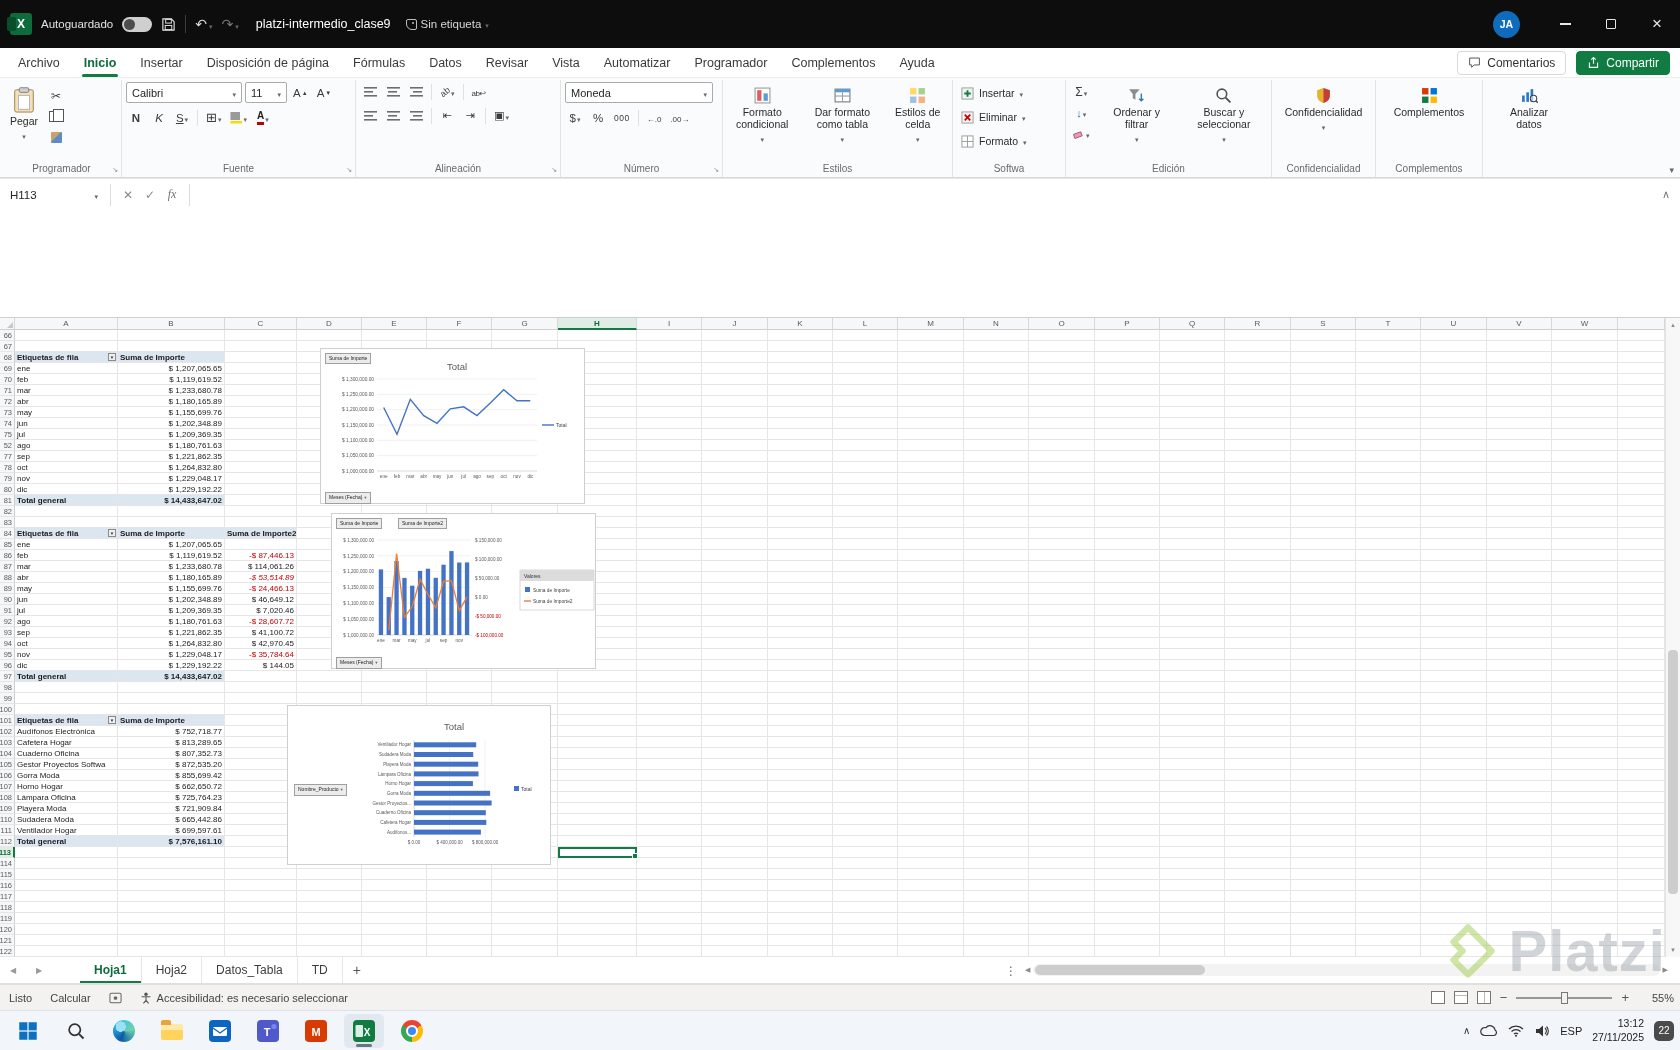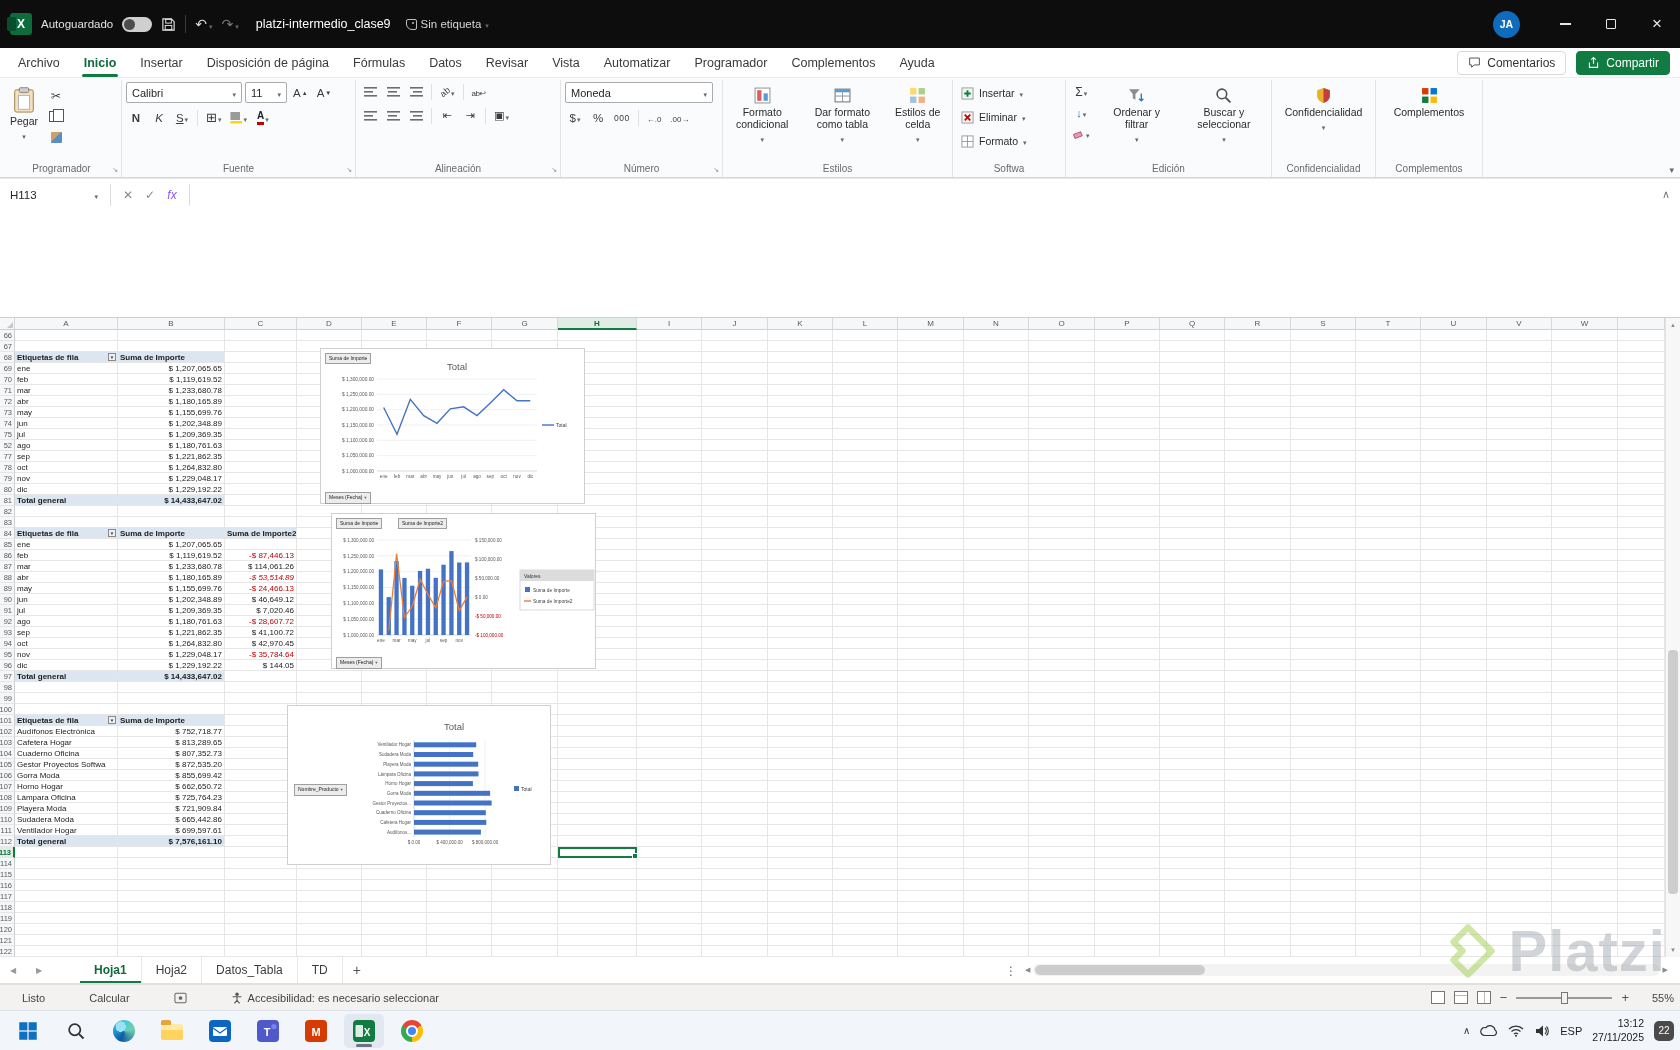--- a/index.html
+++ b/index.html
@@ -84,21 +84,21 @@
   .rowbtn{display:flex;align-items:center;gap:5px;height:22px;font-size:10.5px;color:#2b2b2b;padding:0 4px;border-radius:3px;cursor:pointer;white-space:nowrap}
   .small000{font-size:8.5px;letter-spacing:.5px}
   .ribbon-collapse{position:absolute;right:6px;bottom:2px;font-size:9px;color:#666;cursor:pointer}
   .ribbon-collapse::before{content:"▾"}
   
   .fbar{top:178px;height:32px;background:#fff;display:flex;align-items:center;border-top:1px solid #e8e8e8}
   .namebox{width:100px;height:24px;margin-left:4px;display:flex;align-items:center;font-size:11.5px;padding:0 6px;gap:5px;cursor:pointer}
   .namebox .dd{margin-left:auto}
   .fb-sep{width:1px;height:22px;background:#dcdcdc;margin:0 6px}
   .fb-btn{width:22px;height:22px;display:flex;align-items:center;justify-content:center;color:#888;font-size:12px;cursor:pointer}
-  .fb-btn.fx{font-style:italic;font-family:Liberation Sans, sans-serif;color:#8b5cf6}
+  .fb-btn.fx{font-style:italic;font-family:Liberation Serif, serif;color:#737373}
   .fb-input{flex:1;height:100%;cursor:text}
   .fb-collapse{width:28px;height:100%;display:flex;align-items:center;justify-content:center;color:#777;font-size:11px;cursor:pointer}
   .fb-collapse::before{content:"∧"}
   .fbar-expanded{top:210px;height:108px;background:#fff;border-bottom:1px solid #cfcfcf;cursor:text}
   
   #grid-zone{position:absolute;top:318px;left:0;width:1665px;height:639px;background:#fff;overflow:hidden}
   #grid-cells{position:absolute;inset:0}
   .grow{display:flex;height:11px}
   .grow.ghead{height:12px}
   .gc{flex:0 0 auto;overflow:hidden;white-space:nowrap}
@@ -135,21 +135,21 @@
   .stab.active::after{content:"";position:absolute;left:0;right:0;bottom:0;height:2.5px;background:#107c41}
   .addtab{width:28px;display:flex;align-items:center;justify-content:center;font-size:14px;color:#555;cursor:pointer}
   .kebab{position:absolute;left:1005px;top:0;height:27px;display:flex;align-items:center;color:#666;cursor:pointer}
   .kebab::before{content:"⋮"}
   .hscroll{position:absolute;left:1025px;right:12px;top:5px;height:16px;display:flex;align-items:center;gap:3px}
   .harrow{font-size:7px;color:#8a8a8a;cursor:pointer}
   .htrack{flex:1;height:12px;background:#f3f3f3;border-radius:6px;position:relative}
   .hthumb{position:absolute;left:2px;top:1px;bottom:1px;width:170px;background:#cdcdcd;border-radius:5px}
   
   .statusbar{top:984px;height:26px;background:#f3f2f1;border-top:1px solid #e1dfdd;display:flex;align-items:center;font-size:11px;color:#444}
-  .sb-item{padding:0 22px;cursor:pointer;display:flex;align-items:center;gap:5px}
+  .sb-item{padding:0 9px;cursor:pointer;display:flex;align-items:center;gap:5px}
   .sb-right{position:absolute;right:6px;display:flex;align-items:center;gap:9px}
   .viewic{width:14px;height:13px;border:1px solid #777;display:inline-block;cursor:pointer;background:#fff}
   .viewic.v2{background:linear-gradient(#fff 0 3px,#bbb 3px 4px,#fff 4px)}
   .viewic.v3{background:linear-gradient(90deg,#fff 0 6px,#bbb 6px 7px,#fff 7px)}
   .zoomtrack{width:96px;height:2px;background:#999;position:relative;cursor:pointer}
   .zoomknob{position:absolute;left:46%;top:-5px;width:7px;height:12px;background:#f3f2f1;border:1px solid #777}
   .zbtn{font-size:13px;color:#555;cursor:pointer}
   
   .taskbar{top:1010px;height:40px;background:#f2f6fb;border-top:1px solid #dde2e8;display:flex;align-items:center}
   .tk{width:40px;height:34px;margin-left:8px;border-radius:5px;display:flex;flex-direction:column;align-items:center;justify-content:center;cursor:pointer;position:relative}
@@ -537,20 +537,35 @@
             <rect x="9" y="9" width="6" height="6" fill="#ffb900"></rect>
           </svg>
         <span class="bb-t">Complementos</span>
       </div>
     </div>
     <div class="glabel">
         <span>Complementos</span>
       </div>
   </div>
 
+  <div class="rgroup" style="width:92px;border-right:none">
+    <div class="rbody" style="justify-content:center">
+      <div class="bigbtn" style="width:66px">
+        <svg class="ic16" viewBox="0 0 16 16">
+            <rect x="1" y="8" width="2.5" height="6" fill="#2b78c6"></rect>
+            <rect x="5" y="5" width="2.5" height="9" fill="#2b78c6"></rect>
+            <rect x="9" y="2" width="2.5" height="12" fill="#2b78c6"></rect>
+            <circle cx="11.8" cy="10.8" r="3" fill="#fff" fill-opacity=".6" stroke="#444"></circle>
+            <line x1="14" y1="13" x2="15.8" y2="14.8" stroke="#444" stroke-width="1.4"></line>
+          </svg>
+        <span class="bb-t">Analizar datos</span>
+      </div>
+    </div>
+    <div class="glabel"></div>
+  </div>
 
   <span class="ribbon-collapse"></span>
 </section>
 
 <div class="band fbar">
   <div class="namebox">
       <span>H113</span>
       <span class="dd"></span>
     </div>
   <div class="fb-sep"></div>

